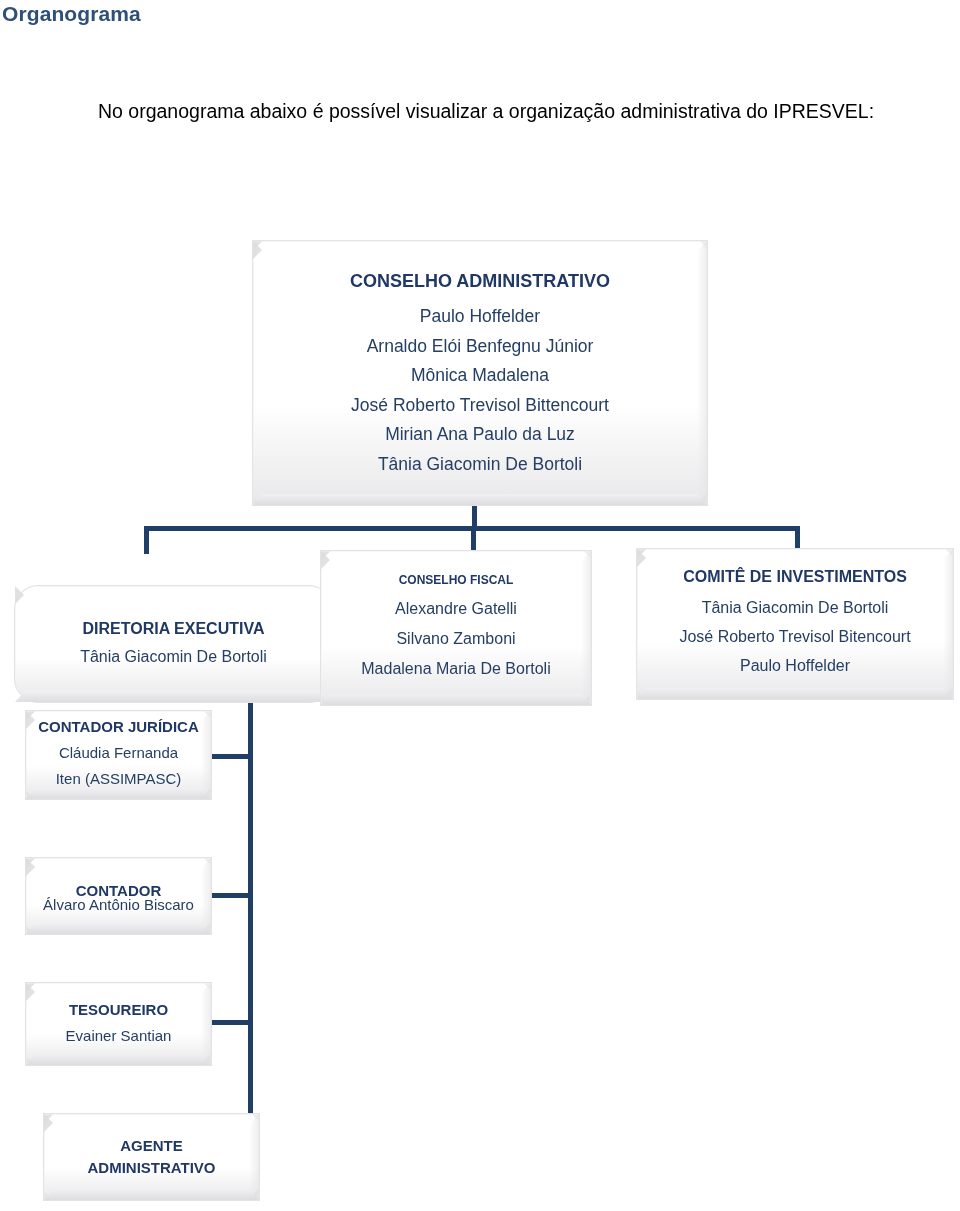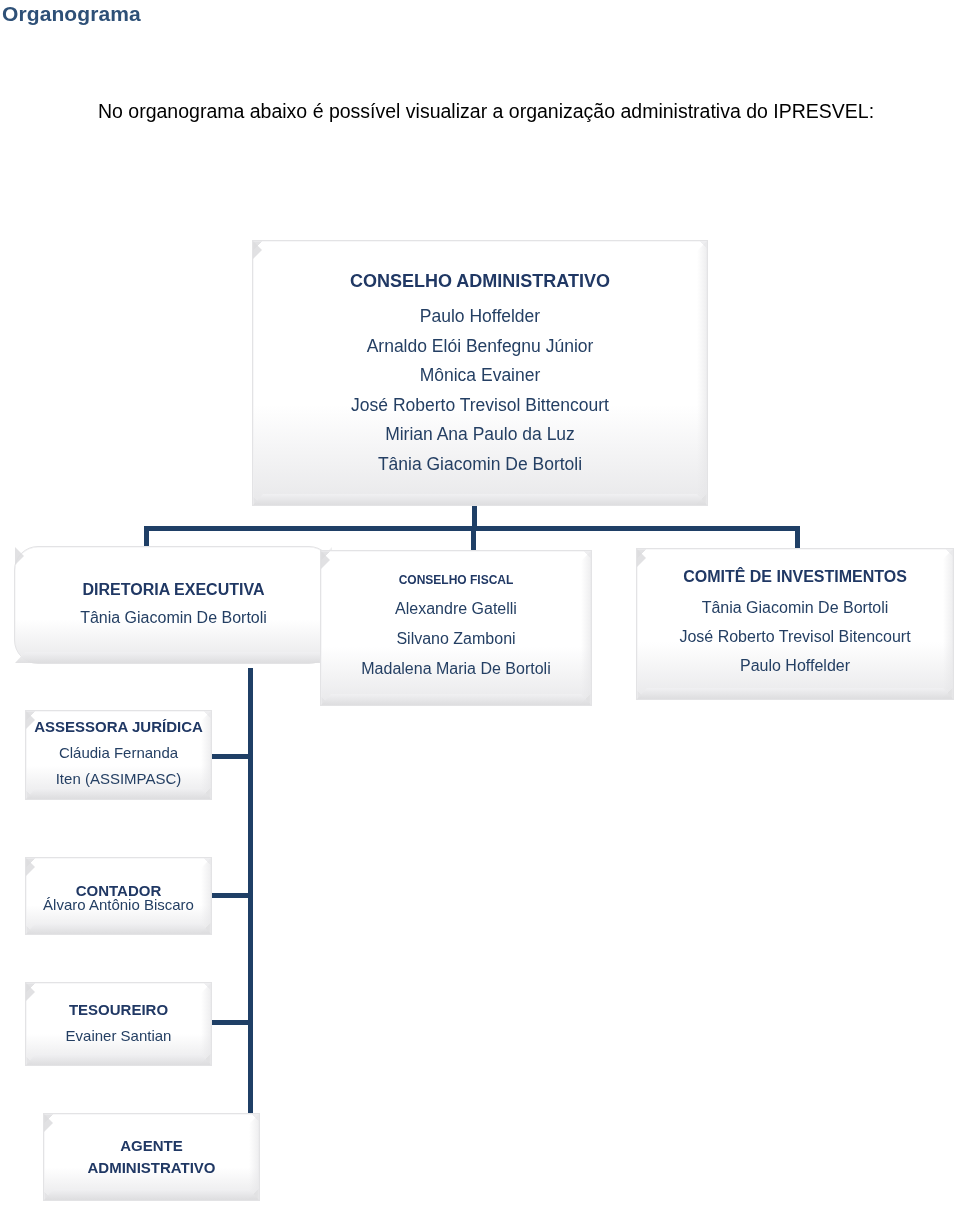--- a/index.html
+++ b/index.html
@@ -120,21 +120,21 @@
 
   
   #node-conselho-admin {
     left: 252px; top: 240px; width: 456px; height: 266px;
     padding-top: 4px;
   }
   #node-conselho-admin .node-title { font-size: 18px; margin-bottom: 10px; }
   #node-conselho-admin .node-line { font-size: 17.5px; line-height: 29.5px; }
 
   #node-diretoria {
-    left: 14px; top: 546px; width: 319px; height: 118px; border-radius: 24px;
+    left: 14px; top: 585px; width: 319px; height: 118px; border-radius: 24px;
   }
   #node-diretoria .node-title { font-size: 16px; margin-bottom: 7px; }
   #node-diretoria .node-line  { font-size: 16px; line-height: 24px; }
 
   #node-conselho-fiscal {
     left: 320px; top: 550px; width: 272px; height: 156px;
   }
   #node-conselho-fiscal .node-title { font-size: 12px; margin-bottom: 7px; }
   #node-conselho-fiscal .node-line  { font-size: 16px; line-height: 30px; }
 
@@ -206,21 +206,21 @@
 
   <div class="conn" style="left:212px; top:1160px; width:40px; height:5px;"></div>
 
   <div class="node" id="node-conselho-admin">
     <span class="bevel-tl"></span>
     <span class="bevel-br"></span>
     <span class="bevel-bl"></span>
     <div class="node-title">CONSELHO ADMINISTRATIVO</div>
     <div class="node-line">Paulo Hoffelder</div>
     <div class="node-line">Arnaldo Elói Benfegnu Júnior</div>
-    <div class="node-line">Mônica Evainer</div>
+    <div class="node-line">Mônica Madalena</div>
     <div class="node-line">José Roberto Trevisol Bittencourt</div>
     <div class="node-line">Mirian Ana Paulo da Luz</div>
     <div class="node-line">Tânia Giacomin De Bortoli</div>
   </div>
 
   <div class="node" id="node-diretoria">
     <span class="bevel-tl"></span>
     <span class="bevel-br"></span>
     <span class="bevel-bl"></span>
     <div class="node-title">DIRETORIA EXECUTIVA</div>
@@ -244,21 +244,21 @@
     <div class="node-title">COMITÊ DE INVESTIMENTOS</div>
     <div class="node-line">Tânia Giacomin De Bortoli</div>
     <div class="node-line">José Roberto Trevisol Bitencourt</div>
     <div class="node-line">Paulo Hoffelder</div>
   </div>
 
   <div class="node" id="node-assessora">
     <span class="bevel-tl"></span>
     <span class="bevel-br"></span>
     <span class="bevel-bl"></span>
-    <div class="node-title">ASSESSORA JURÍDICA</div>
+    <div class="node-title">CONTADOR JURÍDICA</div>
     <div class="node-line">Cláudia Fernanda</div>
     <div class="node-line">Iten  (ASSIMPASC)</div>
   </div>
 
   <div class="node" id="node-contador">
     <span class="bevel-tl"></span>
     <span class="bevel-br"></span>
     <span class="bevel-bl"></span>
     <div class="node-title">CONTADOR</div>
     <div class="node-line overflow-line" style="bottom:17px;">Álvaro Antônio Biscaro</div>

